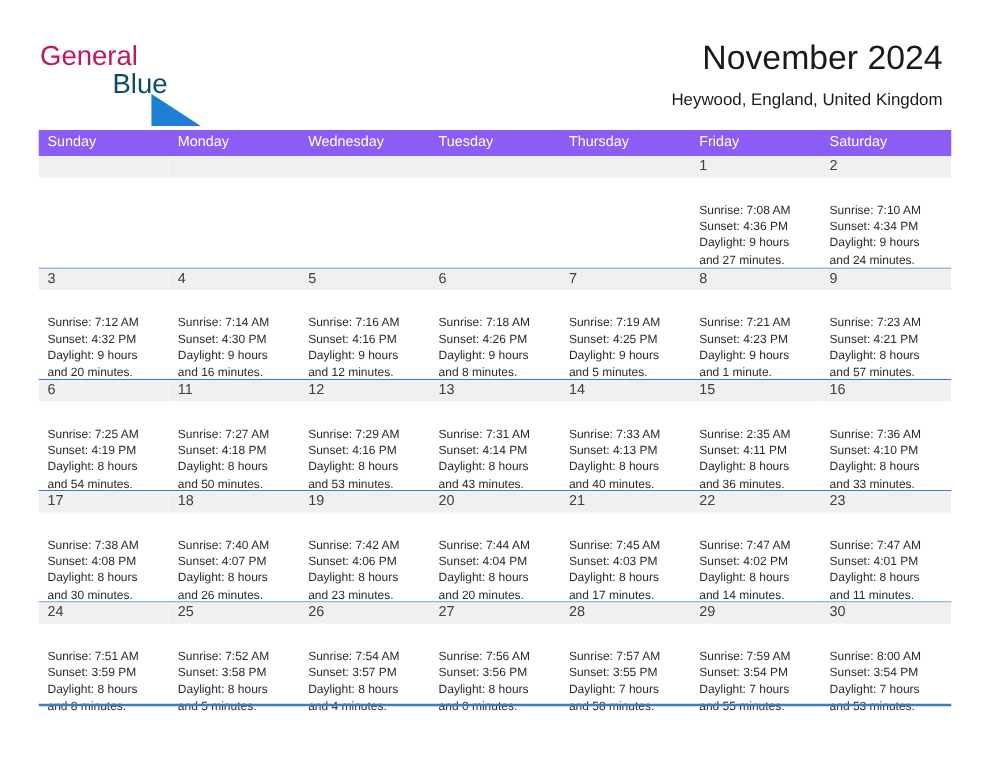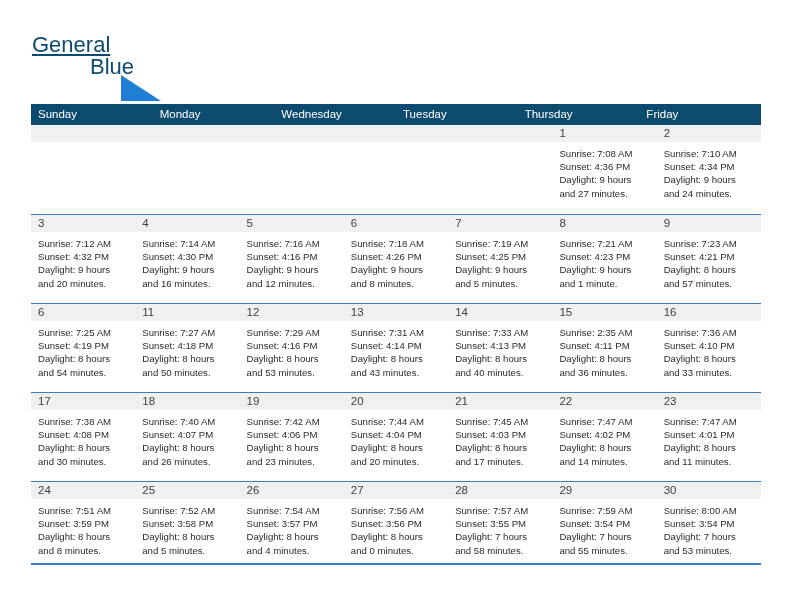--- a/index.html
+++ b/index.html
@@ -34,25 +34,24 @@
     left: 32px;
     top: 33px;
     width: 170px;
     height: 52px;
   }
   .logo-general {
     position: absolute;
     left: 0;
     top: 0;
     font-size: 22px;
-    color: #0c4a6e;
+    color: #be185d;
     letter-spacing: 0px;
     line-height: 24px;
     font-weight: normal;
-    text-decoration: underline;
   }
   .logo-blue {
     position: absolute;
     left: 58px;
     top: 22px;
     font-size: 22px;
     color: #0c4a6e;
     line-height: 24px;
     font-weight: normal;
   }
@@ -89,21 +88,21 @@
 
   
   .calendar {
     position: absolute;
     left: 31px;
     top: 104px;
     width: 730px;
   }
   .weekday-row {
     display: flex;
-    background: #0c4a6e;
+    background: #8b5cf6;
     height: 21px;
   }
   .weekday {
     flex: 1 1 0;
     font-size: 11.5px;
     color: #ffffff;
     line-height: 21px;
     padding-left: 7px;
     box-sizing: border-box;
     overflow: hidden;
@@ -130,21 +129,21 @@
     height: 17px;
     background: #f0f0f0;
     font-size: 11.5px;
     color: #404040;
     line-height: 17px;
     padding-left: 7px;
     box-sizing: border-box;
     white-space: nowrap;
   }
   .day-body {
-    padding: 5px 6px 0 7px;
+    padding: 20px 6px 0 7px;
     box-sizing: border-box;
   }
   .day-line {
     font-size: 9.6px;
     line-height: 13.2px;
     color: #2b2b2b;
     white-space: nowrap;
   }
   .day-cell.empty .day-head {
     background: #f0f0f0;
@@ -168,31 +167,36 @@
     <div class="logo">
       <span class="logo-general">General</span>
       <span class="logo-blue">Blue</span>
       <span class="logo-tri">
         <svg width="40" height="26" viewBox="0 0 40 26" xmlns="http://www.w3.org/2000/svg">
           <polygon points="0,26 0,0 40,26" fill="#1f7fd4"></polygon>
         </svg>
       </span>
     </div>
 
+    <div class="title-block">
+      <div class="cal-title">November 2024</div>
+      <div class="cal-subtitle">Heywood, England, United Kingdom</div>
+    </div>
 
   </div>
 
   <div class="calendar">
     <div class="weekday-row" id="weekday-row">
         <div class="weekday">Sunday</div>
         <div class="weekday">Monday</div>
         <div class="weekday">Wednesday</div>
         <div class="weekday">Tuesday</div>
         <div class="weekday">Thursday</div>
         <div class="weekday">Friday</div>
+        <div class="weekday">Saturday</div>
       </div>
     <div id="weeks-container">
         <div class="week-row">
           <div class="day-cell empty">
             <div class="day-head"></div>
             <div class="day-body"></div>
           </div>
           <div class="day-cell empty">
             <div class="day-head"></div>
             <div class="day-body"></div>

